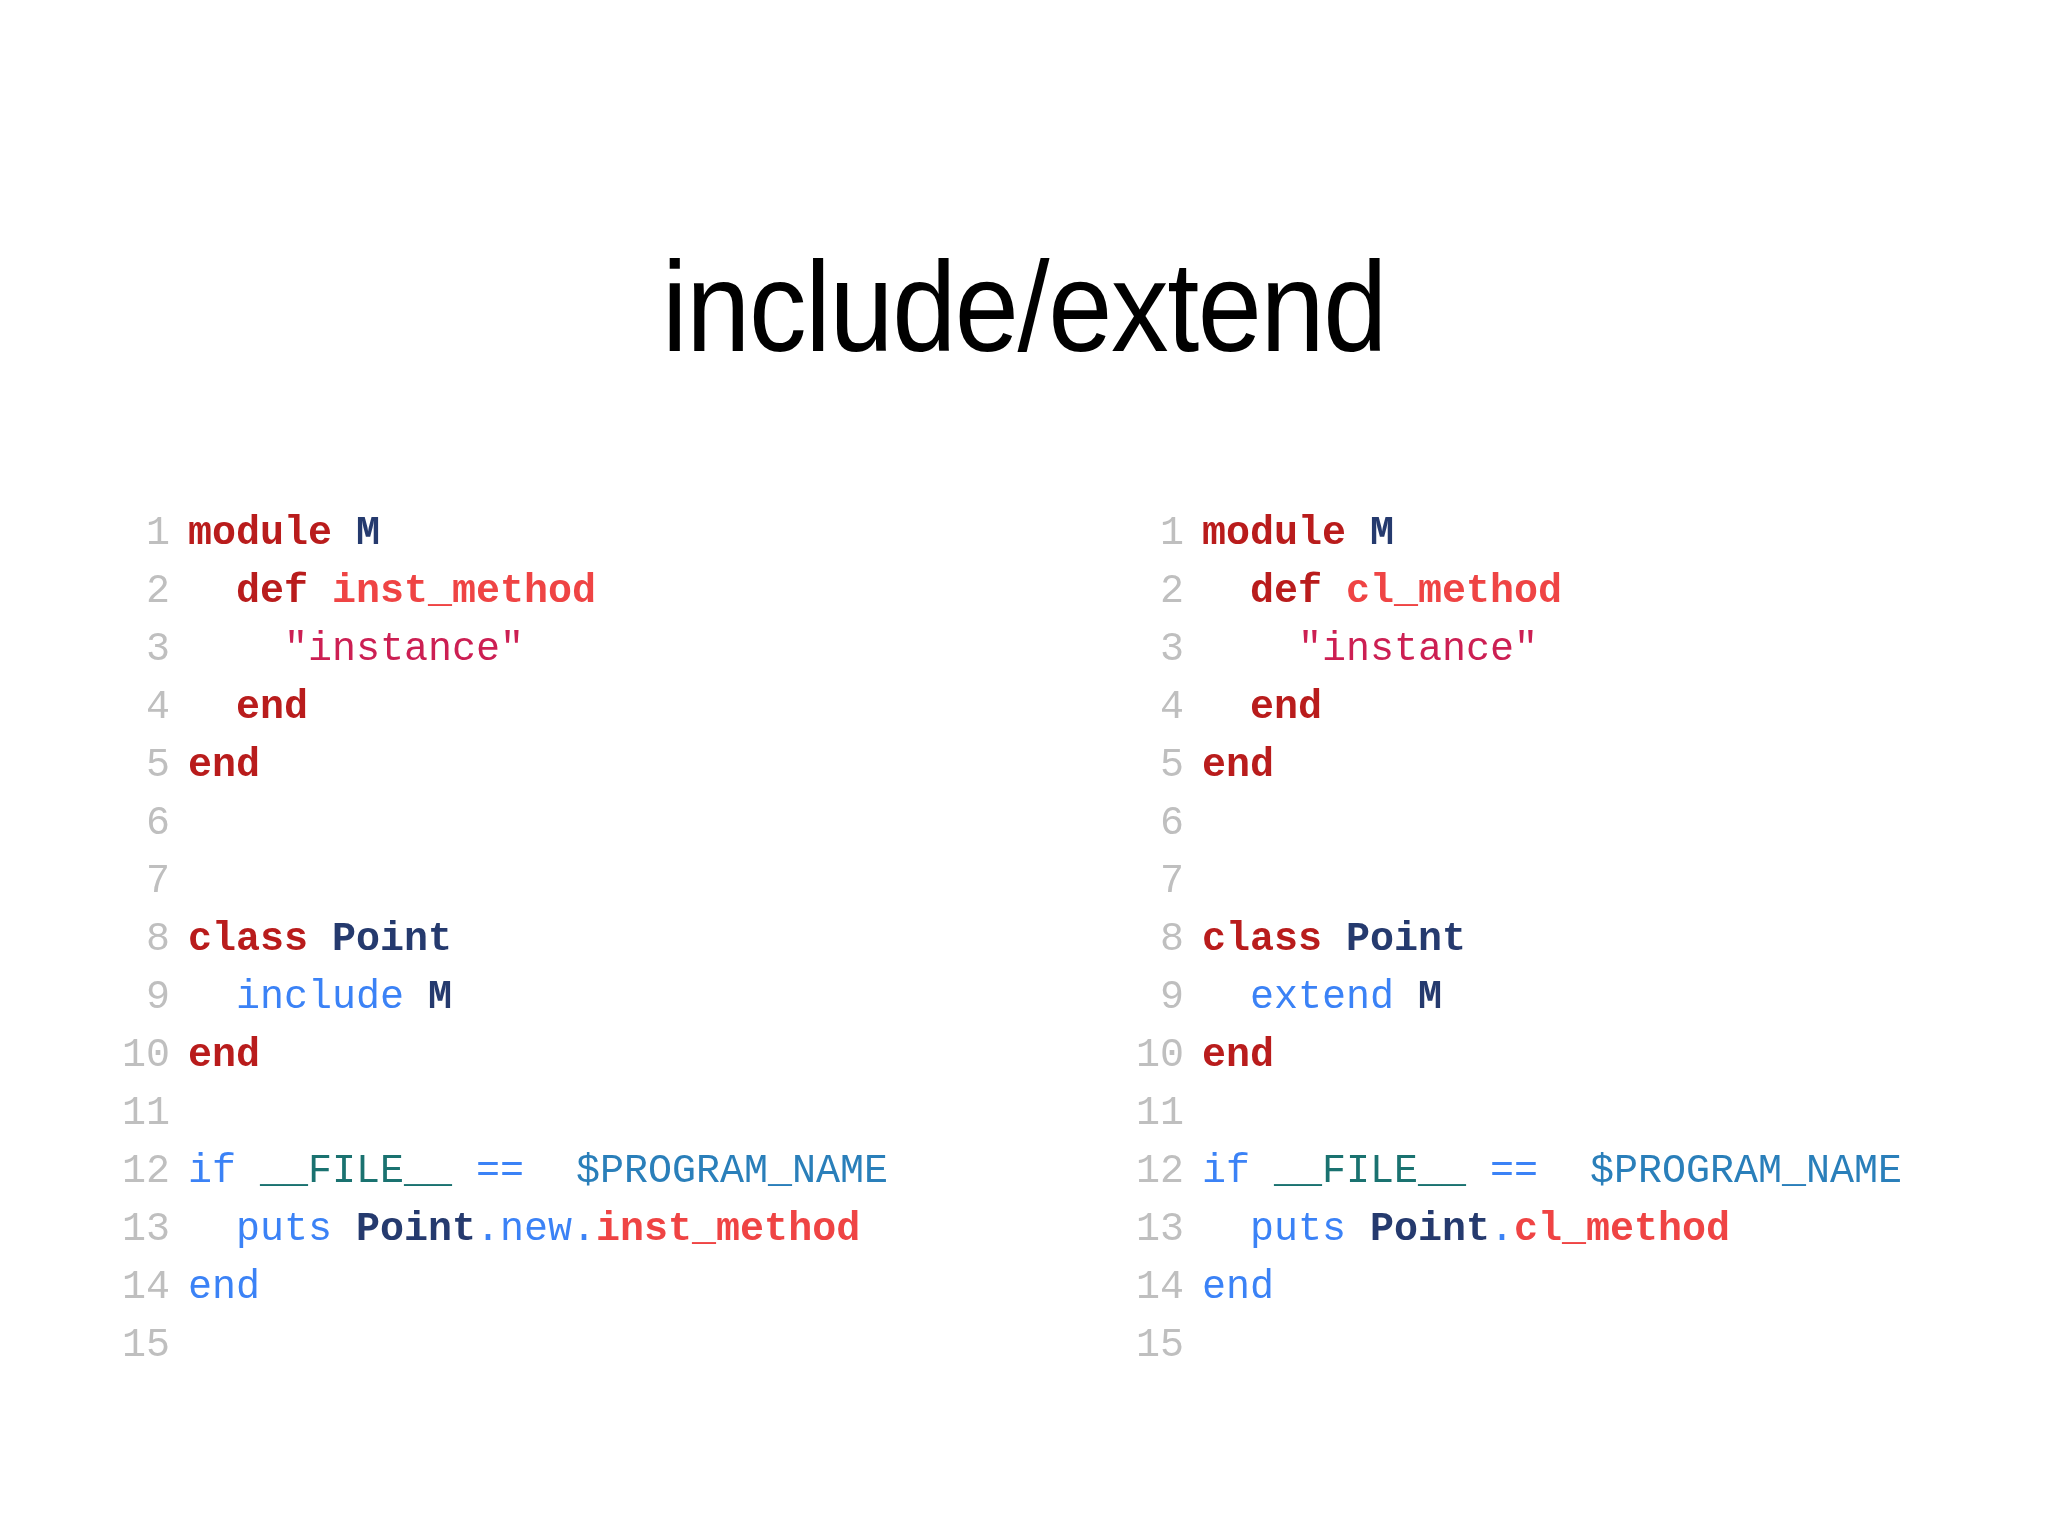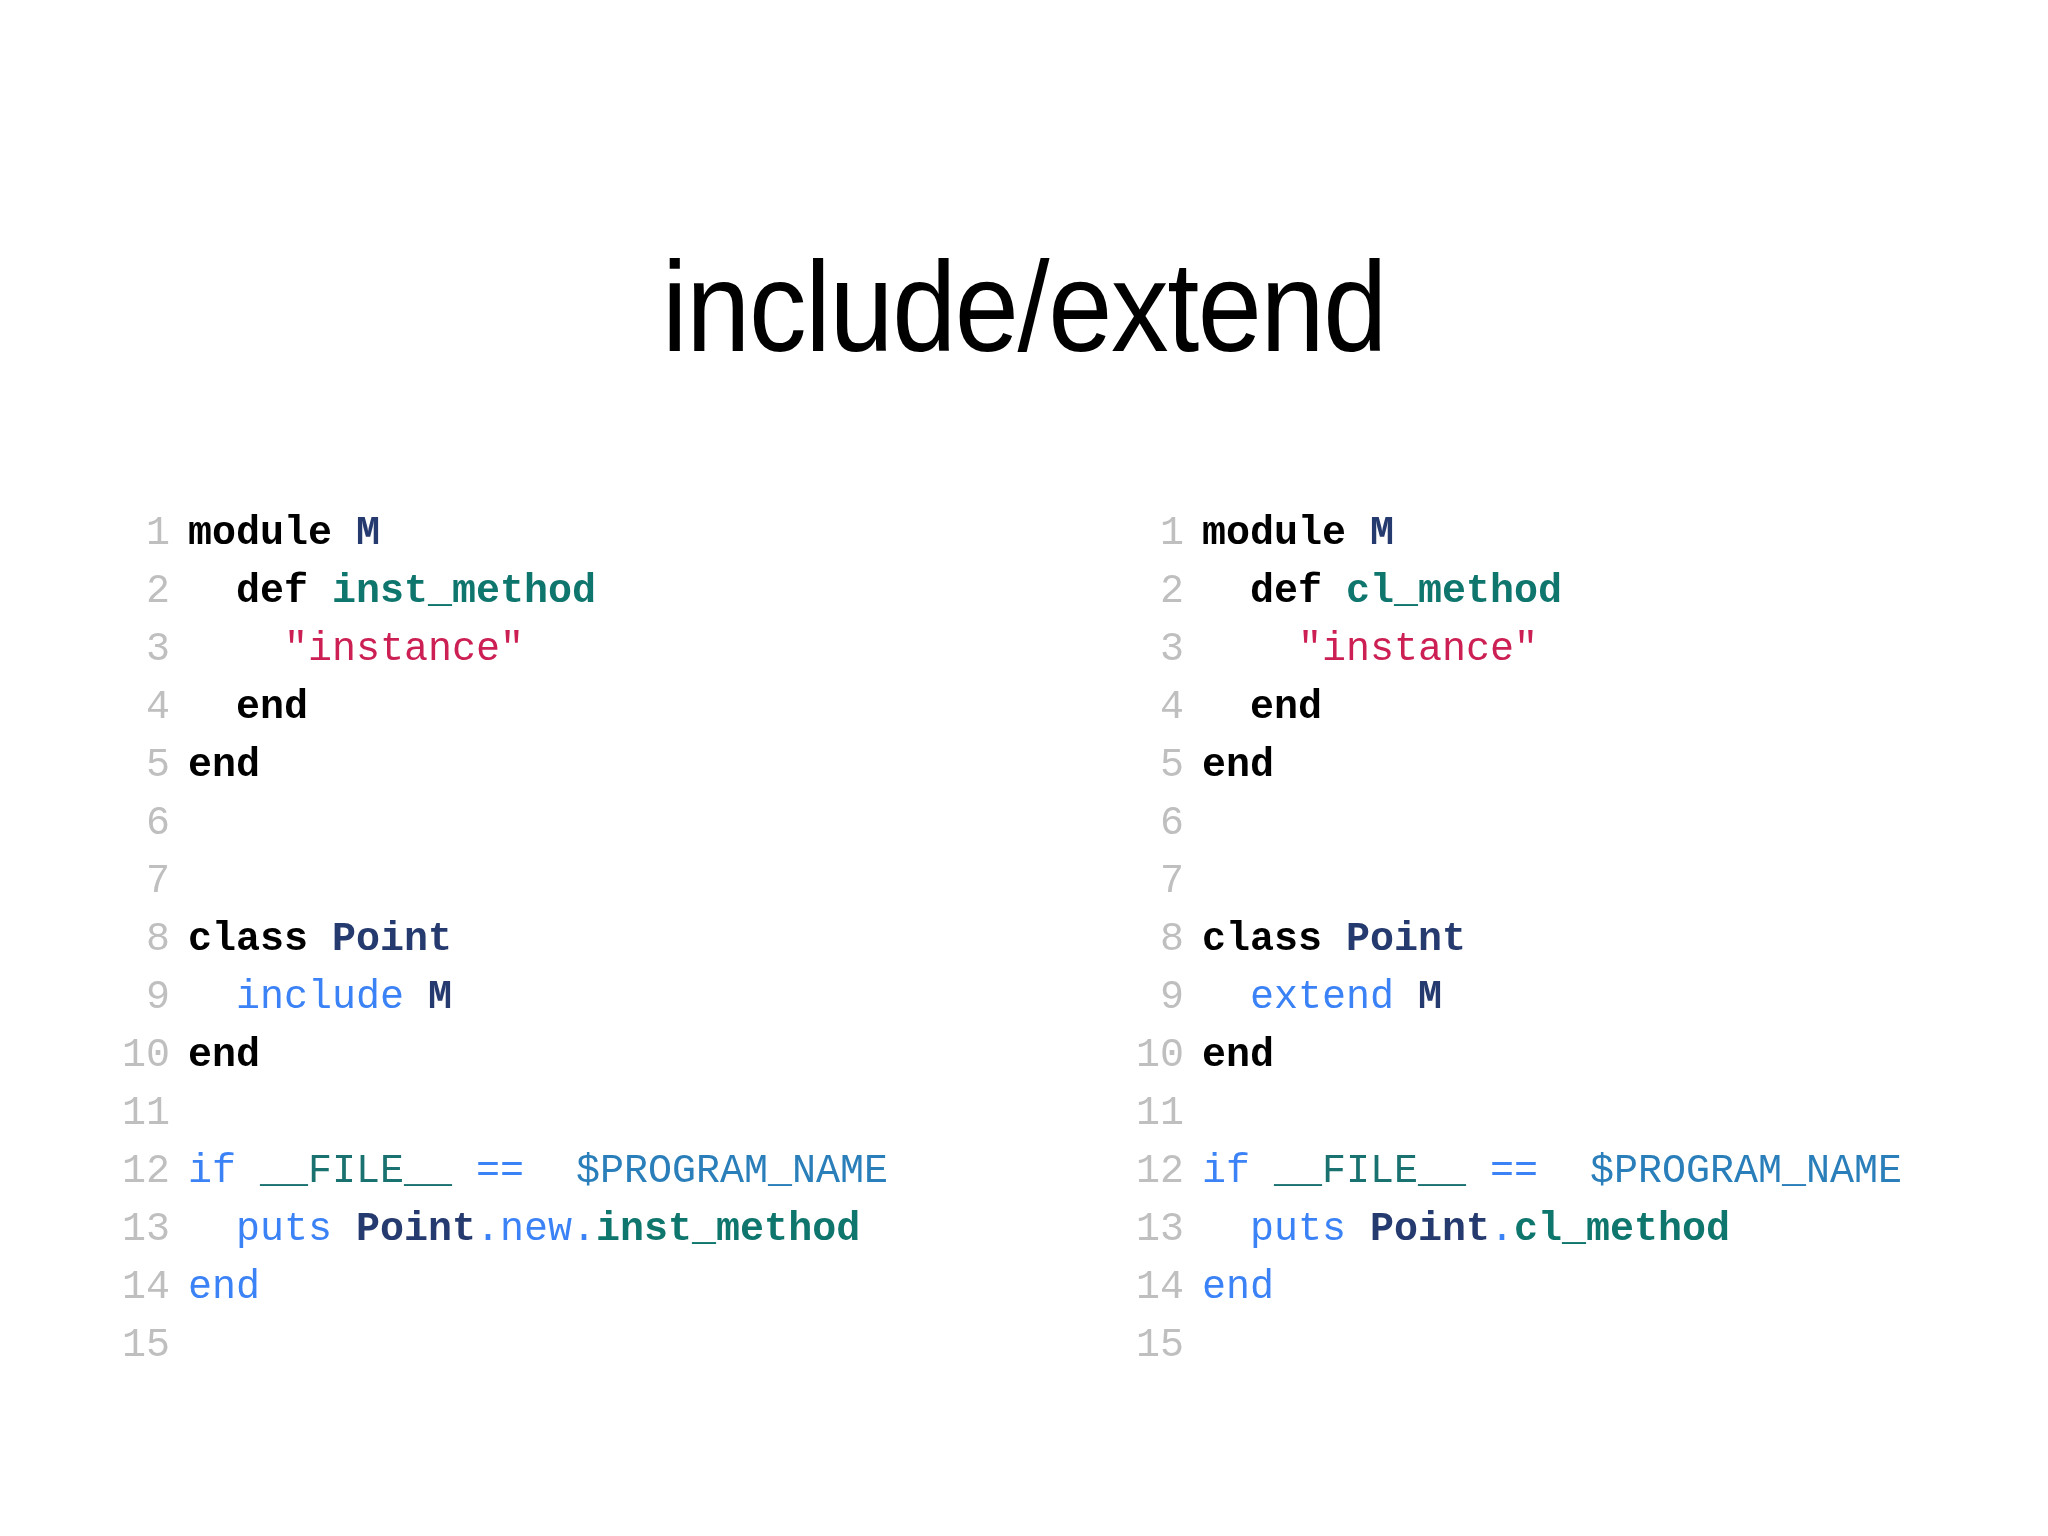--- a/index.html
+++ b/index.html
@@ -80,23 +80,23 @@
     user-select: none;
   }
 
   .code-text {
     display: inline-block;
     padding-left: 18px;
     white-space: pre;
   }
 
   
-  .t-kw      { color: #000000; font-weight: bold; }  
+  .t-kw      { color: #b91c1c; font-weight: bold; }  
   .t-const   { color: #253a6e; font-weight: bold; }  
-  .t-method  { color: #0f766e; font-weight: bold; text-decoration: none; }
+  .t-method  { color: #ef4444; font-weight: bold; text-decoration: none; }
   .t-str     { color: #cc1f53; font-weight: 400; }   
   .t-plain   { color: #3b82f6; font-weight: 400; }   
   .t-file    { color: #1a7270; font-weight: 400; }   
   .t-gvar    { color: #2a7fba; font-weight: 400; margin-left: 28px; }   
 </style>
 </head>
 <body>
 
 <div class="slide">
 

